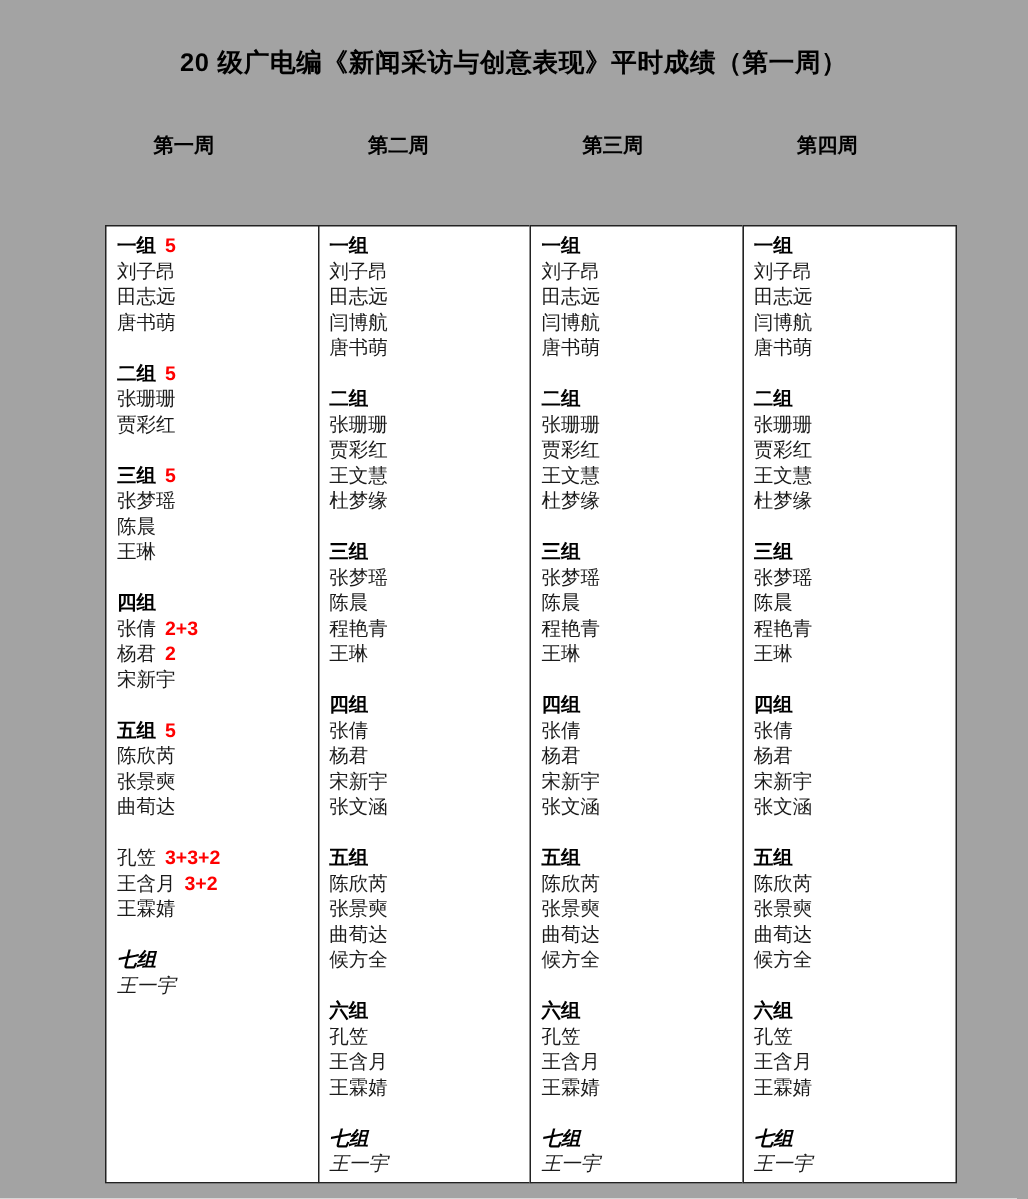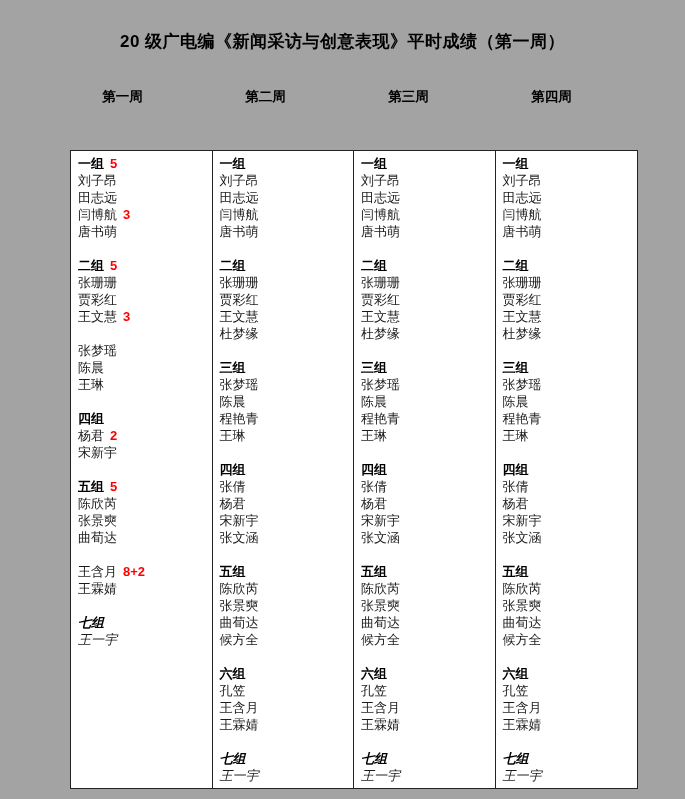--- a/index.html
+++ b/index.html
@@ -85,47 +85,48 @@
       <div class="week-header">第二周</div>
       <div class="week-header">第三周</div>
       <div class="week-header">第四周</div>
     </div>
   <div class="grade-table" id="gradeTable">
       <div class="table-cell">
         <div class="group-block">
           <div class="group-header"><span class="group-label">一组</span><span class="score">5</span></div>
           <div class="member-row"><span class="member-name">刘子昂</span></div>
           <div class="member-row"><span class="member-name">田志远</span></div>
-          <div class="member-row"><span class="member-name">闫博航</span><span class="score">3</span></div>
           <div class="member-row"><span class="member-name">唐书萌</span></div>
         </div>
         <div class="group-block">
           <div class="group-header"><span class="group-label">二组</span><span class="score">5</span></div>
           <div class="member-row"><span class="member-name">张珊珊</span></div>
           <div class="member-row"><span class="member-name">贾彩红</span></div>
-          <div class="member-row"><span class="member-name">王文慧</span><span class="score">3</span></div>
-        </div>
-        <div class="group-block">
-          <div class="member-row"><span class="member-name">张梦瑶</span></div>
-          <div class="member-row"><span class="member-name">陈晨</span></div>
-          <div class="member-row"><span class="member-name">王琳</span></div>
-        </div>
-        <div class="group-block">
-          <div class="group-header"><span class="group-label">四组</span></div>
+        </div>
+        <div class="group-block">
+          <div class="group-header"><span class="group-label">三组</span><span class="score">5</span></div>
+          <div class="member-row"><span class="member-name">张梦瑶</span></div>
+          <div class="member-row"><span class="member-name">陈晨</span></div>
+          <div class="member-row"><span class="member-name">王琳</span></div>
+        </div>
+        <div class="group-block">
+          <div class="group-header"><span class="group-label">四组</span></div>
+          <div class="member-row"><span class="member-name">张倩</span><span class="score">2+3</span></div>
           <div class="member-row"><span class="member-name">杨君</span><span class="score">2</span></div>
           <div class="member-row"><span class="member-name">宋新宇</span></div>
         </div>
         <div class="group-block">
           <div class="group-header"><span class="group-label">五组</span><span class="score">5</span></div>
           <div class="member-row"><span class="member-name">陈欣芮</span></div>
           <div class="member-row"><span class="member-name">张景奭</span></div>
           <div class="member-row"><span class="member-name">曲荀达</span></div>
         </div>
         <div class="group-block">
-          <div class="member-row"><span class="member-name">王含月</span><span class="score">8+2</span></div>
+          <div class="member-row"><span class="member-name">孔笠</span><span class="score">3+3+2</span></div>
+          <div class="member-row"><span class="member-name">王含月</span><span class="score">3+2</span></div>
           <div class="member-row"><span class="member-name">王霖婧</span></div>
         </div>
         <div class="group-block">
           <div class="group-header"><span class="group-label">七组</span></div>
           <div class="member-row"><span class="member-name">王一宇</span></div>
         </div>
       </div>
       <div class="table-cell">
         <div class="group-block">
           <div class="group-header"><span class="group-label">一组</span></div>

